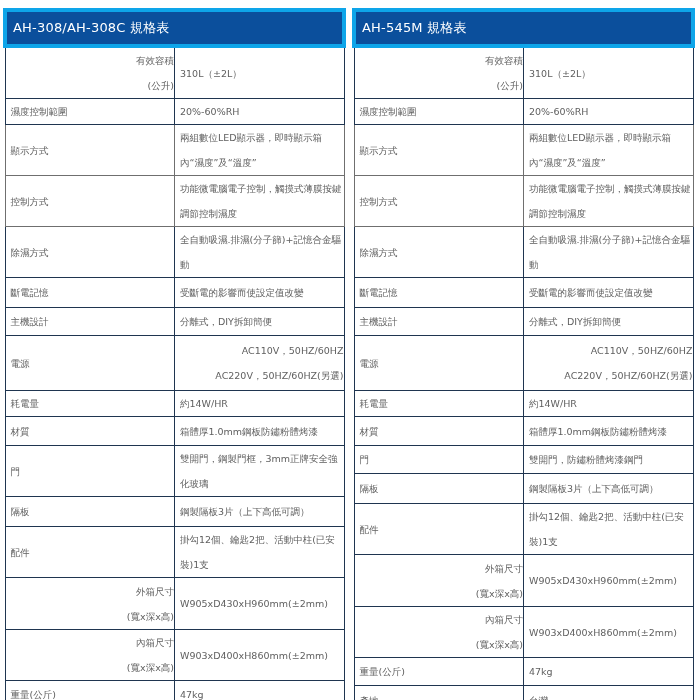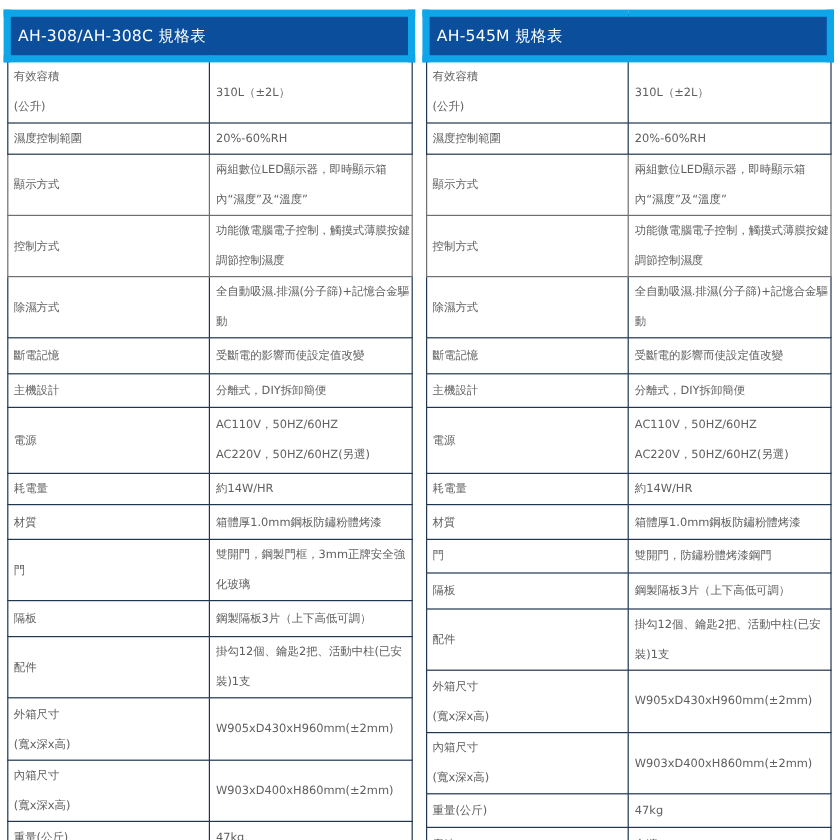--- a/index.html
+++ b/index.html
@@ -7,31 +7,31 @@
          font-family: "DejaVu Sans", "Liberation Sans", sans-serif; }
   .spec-table {
     position: absolute; top: 8px; border-collapse: collapse; table-layout: fixed;
     background: #fff;
   }
   .spec-table.left { left: 3px; width: 343px; }
   .spec-table.right { left: 352px; width: 343px; }
   .spec-table th.title {
     background: #0b4f9c; color: #ffffff; text-align: left;
     font-size: 13px; font-weight: normal; height: 32px; padding: 0 0 0 6px;
-    border: 6px solid #0ea5e9; letter-spacing: 0.2px; margin-left: 19px;
+    border: 4px solid #0ea5e9; letter-spacing: 0.2px; margin-left: 19px;
   }
   .spec-table td {
     border: 1.5px solid #1f3550; color: #606060; font-size: 9.5px;
     padding: 0 0 0 5px; vertical-align: middle; line-height: 25px;
   }
   .spec-table tr.gray td { border-color: #6f6f6f; }
   .spec-table td.label { width: 66px; }
   .spec-table td.value { }
   .multi { line-height: 24px; }
-  .multi span { display: block; }
+  .multi span { display: block; text-align: right; }
 </style>
 </head>
 <body>
 
 <table class="spec-table left">
   <thead>
     <tr>
         <th class="title" colspan="2">AH-308/AH-308C 規格表</th>
       </tr>
   </thead>

